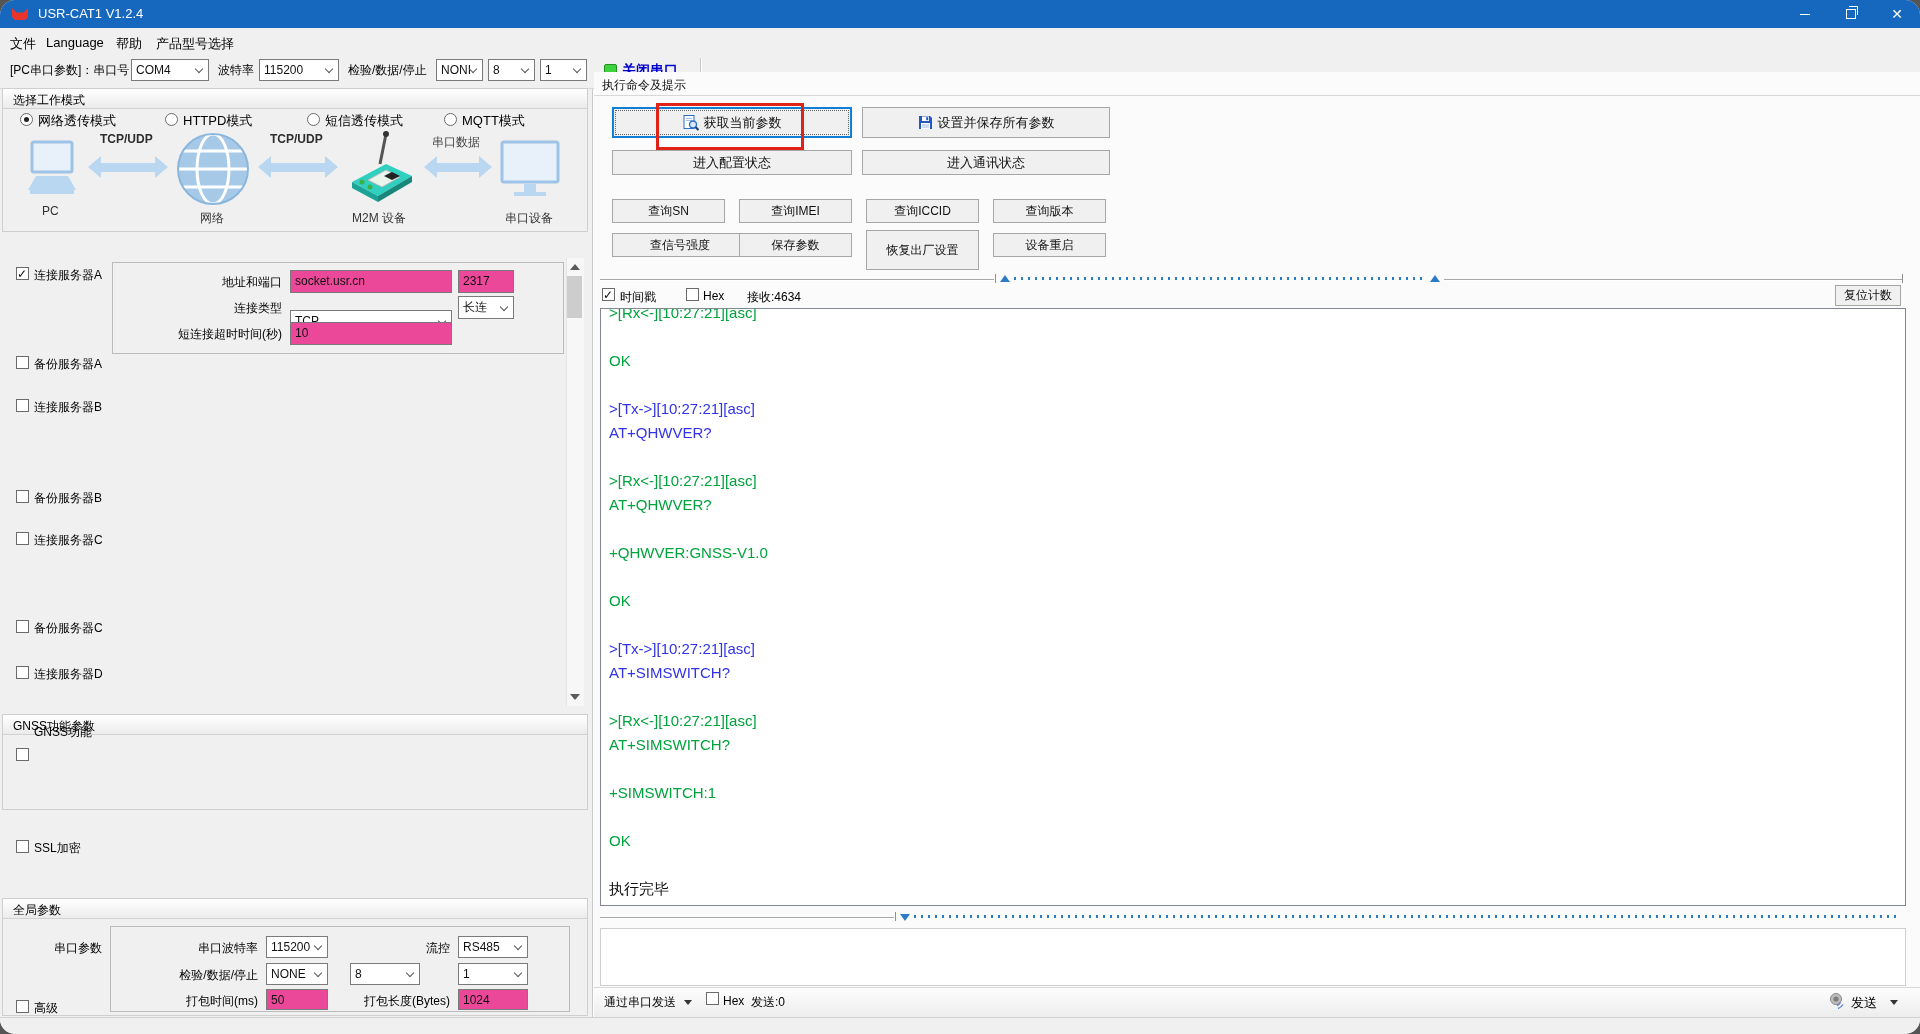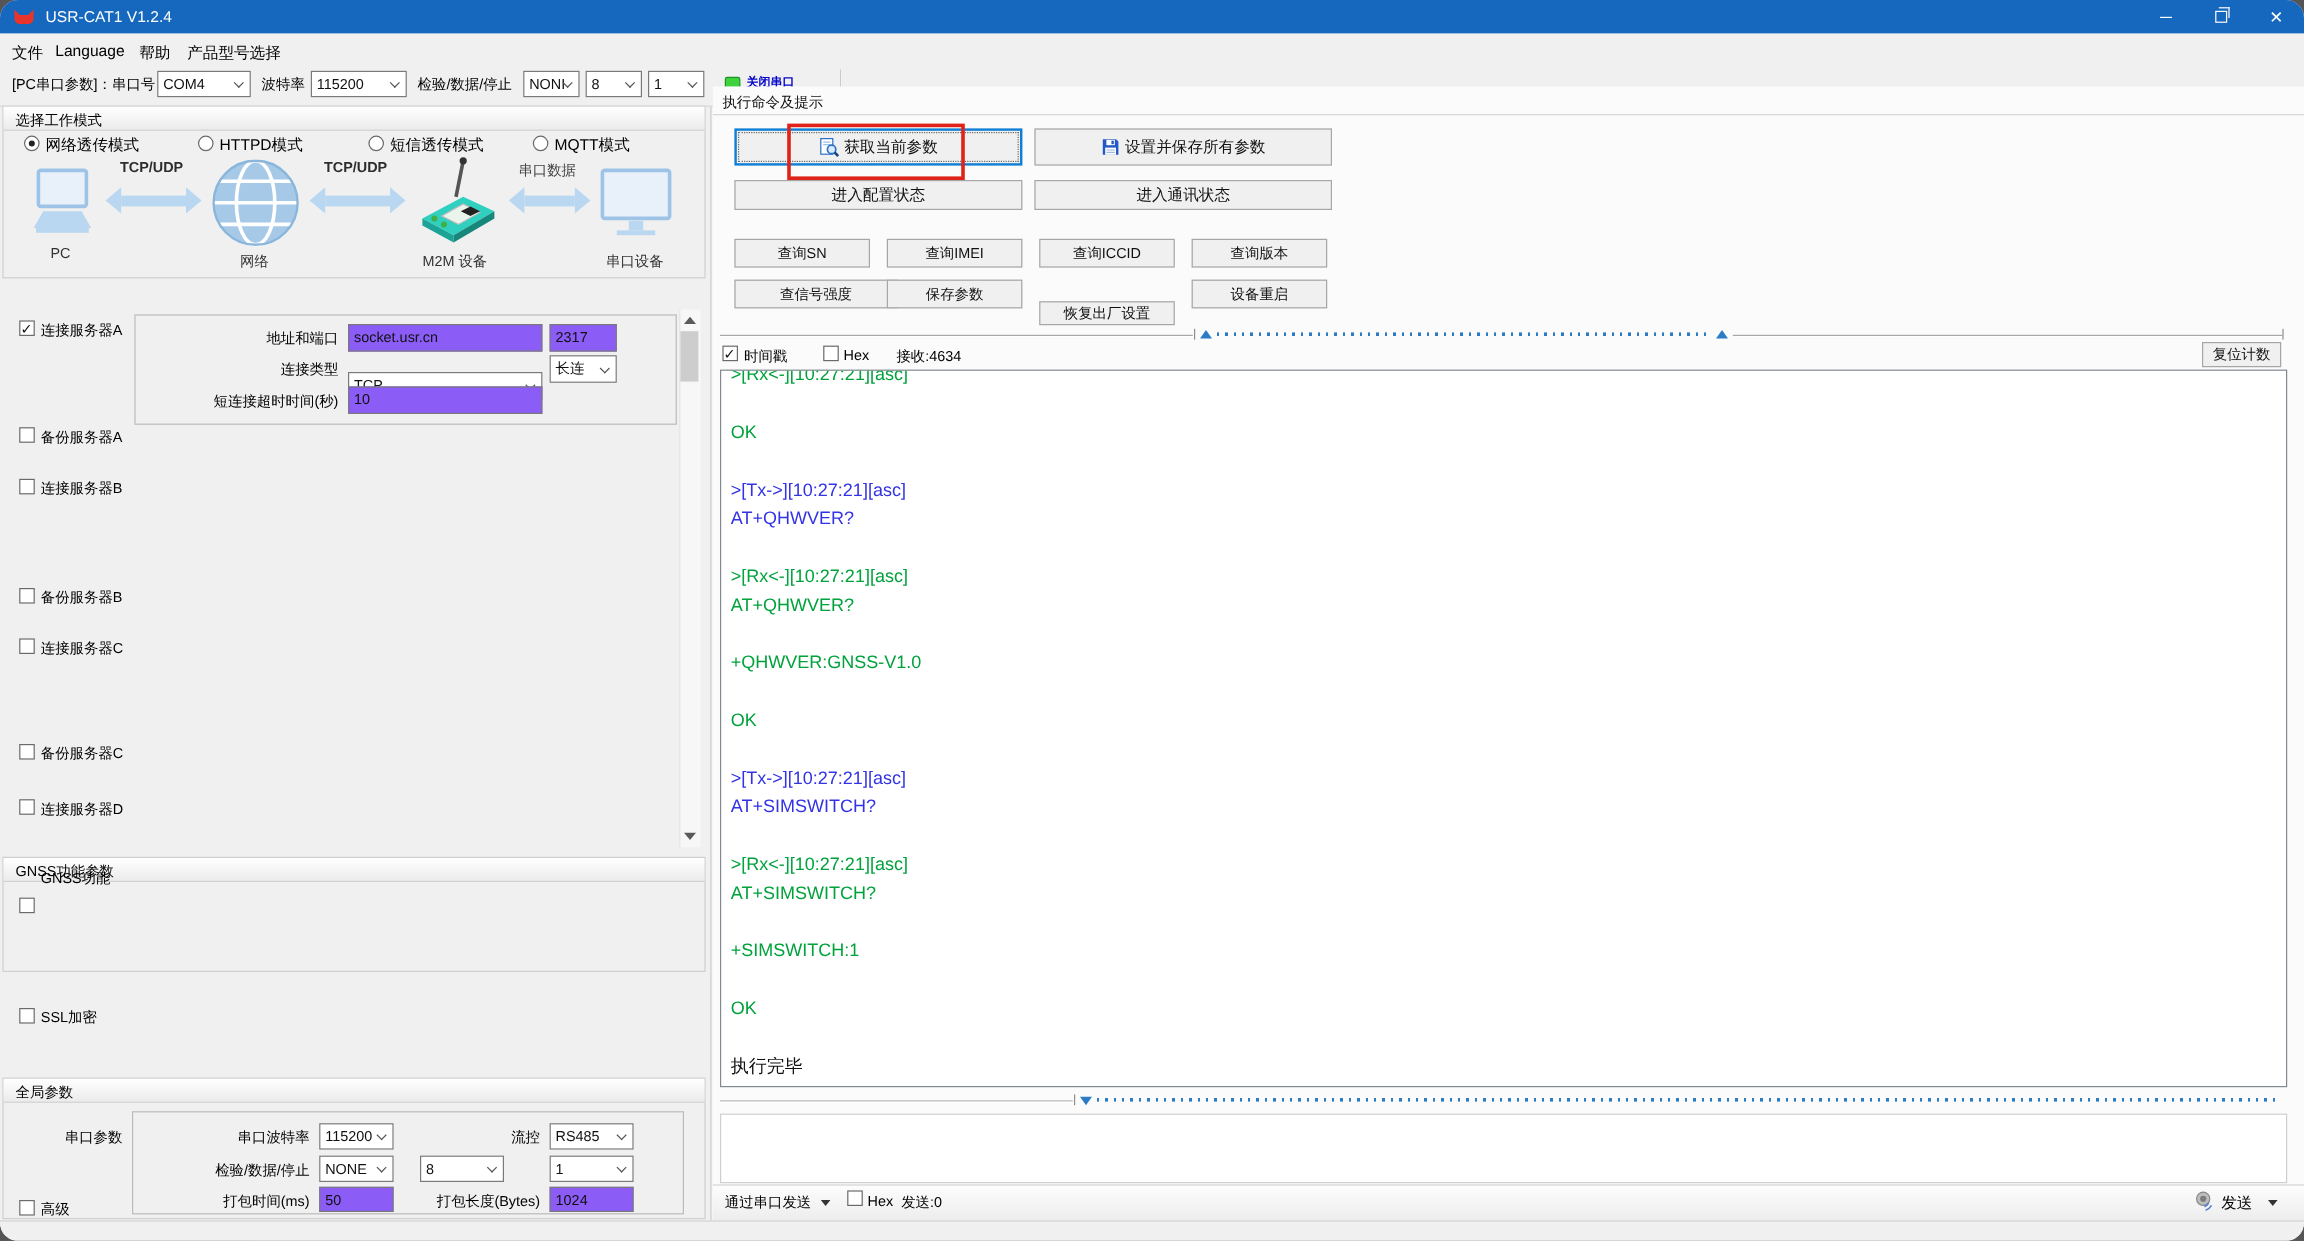--- a/index.html
+++ b/index.html
@@ -15,24 +15,24 @@
   .min-glyph{width:10px;height:1px;background:#fff;}
   
   .menubar{position:absolute;left:0;top:28px;width:1920px;height:26px;background:#f0f0f0;}
   .menu-item{position:absolute;top:5px;font-size:13px;color:#000;padding:2px 6px;}
   .toolbar{position:absolute;left:0;top:54px;width:1920px;height:34px;background:#f0f0f0;border-bottom:1px solid #d8d8d8;}
   .tlabel{position:absolute;top:8px;font-size:12px;color:#000;}
   .combo{position:absolute;border:1px solid #7a7a7a;background:#fff;font-size:12px;line-height:20px;
          padding:0 15px 0 4px;box-sizing:border-box;overflow:hidden;white-space:nowrap;}
   .combo::after{content:"";position:absolute;right:6px;top:50%;width:5px;height:5px;margin-top:-4px;
          border-right:1.4px solid #555;border-bottom:1.4px solid #555;transform:rotate(45deg);}
-  .tin{position:absolute;border:1px solid #7a7a7a;background:#8b5cf6;font-size:12px;line-height:21px;
+  .tin{position:absolute;border:1px solid #7a7a7a;background:#ec4899;font-size:12px;line-height:21px;
        padding:0 4px;box-sizing:border-box;white-space:nowrap;overflow:hidden;}
   .led{position:absolute;width:11px;height:11px;background:#3fd23f;border:1px solid #1d941d;border-radius:2px;}
-  .closeport{position:absolute;font-size:10px;font-weight:bold;color:#0000cc;}
+  .closeport{position:absolute;font-size:14px;font-weight:bold;color:#0000cc;}
   .vsep{position:absolute;width:1px;background:#c9c9c9;border-right:1px solid #fff;}
   
   .gbox{position:absolute;left:2px;width:586px;border:1px solid #cfcfcf;background:#f0f0f0;box-sizing:border-box;}
   .ghdr{position:absolute;left:0;right:0;top:0;height:20px;background:linear-gradient(#ffffff,#ebebeb);
         border-bottom:1px solid #d2d2d2;font-size:12px;color:#000;padding:3px 0 0 10px;box-sizing:border-box;}
   .lbl{position:absolute;font-size:12px;color:#000;white-space:nowrap;}
   .rlbl{position:absolute;font-size:12px;color:#000;white-space:nowrap;text-align:right;}
   
   .radio{position:absolute;width:13px;height:13px;border:1px solid #6a6a6a;border-radius:50%;background:#fff;box-sizing:border-box;}
   .radio.sel::after{content:"";position:absolute;left:3px;top:3px;width:5px;height:5px;border-radius:50%;background:#222;}
@@ -288,21 +288,21 @@
   </div>
   <div class="btn" style="left:612px;top:150px;width:240px;height:25px;">进入配置状态</div>
   <div class="btn" style="left:862px;top:150px;width:248px;height:25px;">进入通讯状态</div>
 
   <div class="btn" style="left:612px;top:199px;width:113px;height:24px;font-size:12px;">查询SN</div>
   <div class="btn" style="left:739px;top:199px;width:113px;height:24px;font-size:12px;">查询IMEI</div>
   <div class="btn" style="left:866px;top:199px;width:113px;height:24px;font-size:12px;">查询ICCID</div>
   <div class="btn" style="left:993px;top:199px;width:113px;height:24px;font-size:12px;">查询版本</div>
   <div class="btn" style="left:612px;top:233px;width:136px;height:24px;font-size:12px;">查信号强度</div>
   <div class="btn" style="left:739px;top:233px;width:113px;height:24px;font-size:12px;">保存参数</div>
-  <div class="btn" style="left:866px;top:251px;width:113px;height:20px;font-size:12px;">恢复出厂设置</div>
+  <div class="btn" style="left:866px;top:230px;width:113px;height:40px;font-size:12px;">恢复出厂设置</div>
   <div class="btn" style="left:993px;top:233px;width:113px;height:24px;font-size:12px;">设备重启</div>
 
   <div class="tgroove" style="left:600px;top:279px;width:394px;"></div>
   <div class="tcap" style="left:995px;top:274px;"></div>
   <span class="thumb-up" style="left:1000px;top:275px;"></span>
   <div class="tdots" style="left:1014px;top:277px;width:412px;"></div>
   <span class="thumb-up" style="left:1430px;top:275px;"></span>
   <div class="tgroove" style="left:1444px;top:279px;width:458px;"></div>
   <div class="tcap" style="left:1902px;top:274px;"></div>
 

